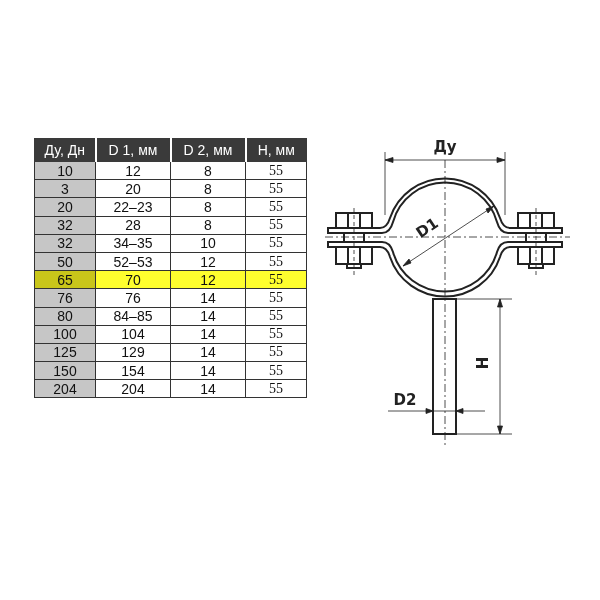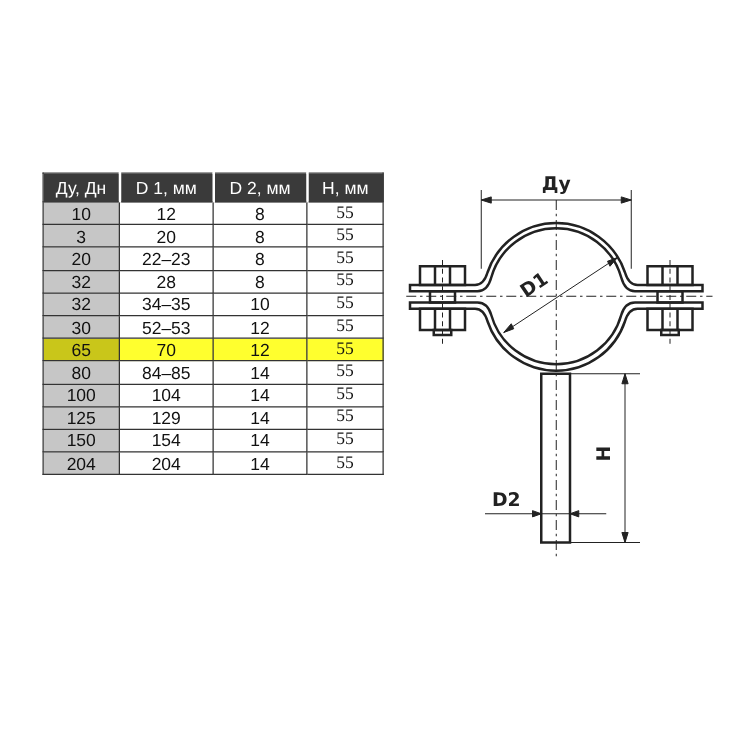--- a/index.html
+++ b/index.html
@@ -53,29 +53,35 @@
         <td class="c2">8</td>
         <td class="c3">55</td>
       </tr>
     <tr>
         <td class="dn">32</td>
         <td class="c1">34–35</td>
         <td class="c2">10</td>
         <td class="c3">55</td>
       </tr>
     <tr>
-        <td class="dn">30</td>
+        <td class="dn">50</td>
         <td class="c1">52–53</td>
         <td class="c2">12</td>
         <td class="c3">55</td>
       </tr>
     <tr class="hl">
         <td class="dn">65</td>
         <td class="c1">70</td>
         <td class="c2">12</td>
+        <td class="c3">55</td>
+      </tr>
+    <tr>
+        <td class="dn">76</td>
+        <td class="c1">76</td>
+        <td class="c2">14</td>
         <td class="c3">55</td>
       </tr>
     <tr>
         <td class="dn">80</td>
         <td class="c1">84–85</td>
         <td class="c2">14</td>
         <td class="c3">55</td>
       </tr>
     <tr>
         <td class="dn">100</td>

